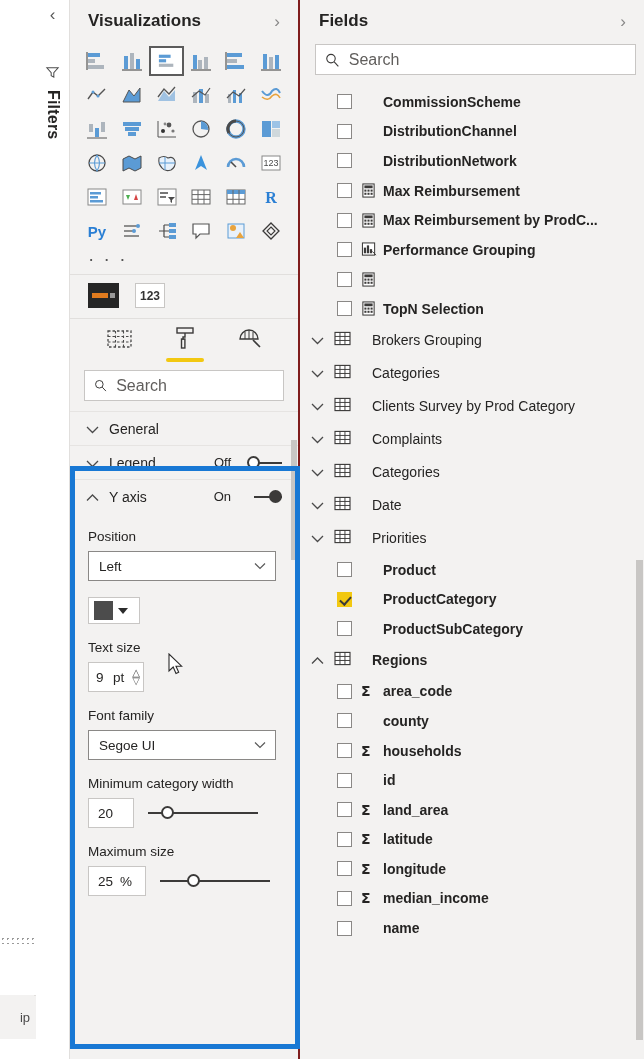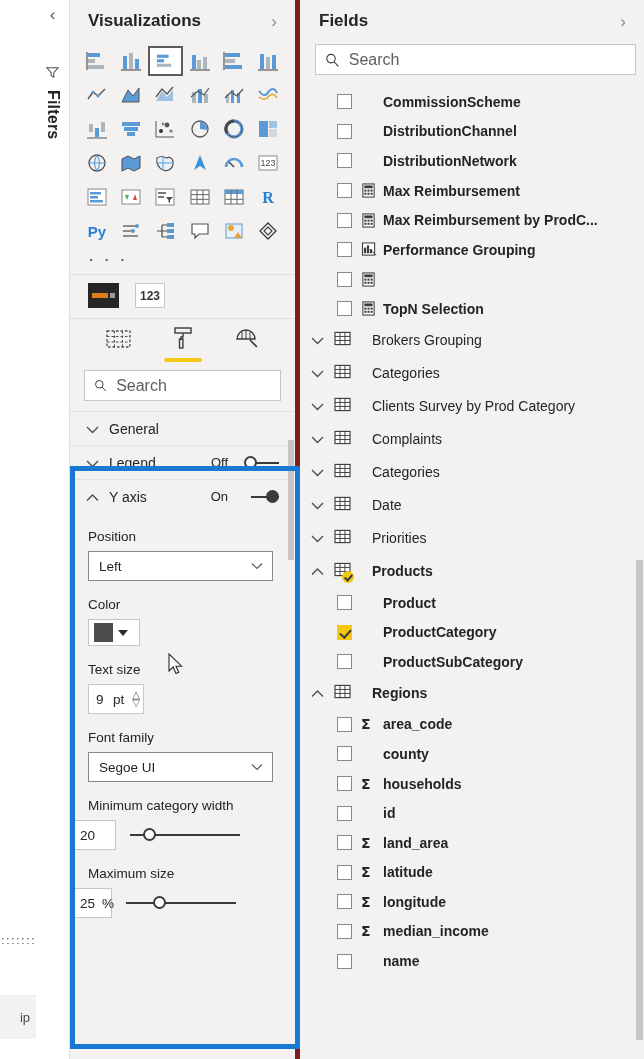--- a/index.html
+++ b/index.html
@@ -57,21 +57,21 @@
   }
   .rail-funnel { margin-top: 42px; color: #4c4c4c; }
   .rail-label {
     margin-top: 6px; font-size: 16px; color: #252423; font-weight: 600;
     writing-mode: vertical-rl; letter-spacing: .2px;
   }
 
   
   .viz-panel {
     position: absolute; left: 70px; top: 0; width: 230px; height: 1059px;
-    background: #f3f2f1; border-right: 5px solid #7f1d1d;
+    background: #f3f2f1; border-right: 2px solid #7f1d1d;
   }
   .fields-panel {
     position: absolute; left: 301px; top: 0; width: 343px; height: 1059px;
     background: #f3f2f1;
   }
   .panel-head {
     height: 42px; display: flex; align-items: center;
     padding: 0 14px 0 18px; justify-content: space-between;
   }
   .panel-title { font-size: 17px; font-weight: 700; color: #252423; }
@@ -179,27 +179,27 @@
     border: 1px solid #c8c6c4; display: flex; align-items: center;
     padding: 0 3px 0 7px; gap: 3px; font-size: 13.5px; color: #252423;
   }
   .spin-box .num { min-width: 14px; }
   .spin-box .unit { color: #252423; }
   .spin-arrows {
     margin-left: auto; display: flex; flex-direction: column; line-height: 8px;
     font-size: 10px; color: #555; cursor: pointer;
   }
 
-  .slider-row { display: flex; align-items: center; gap: 14px; }
+  .slider-row { display: flex; align-items: center; padding-left: 18px; gap: 14px; }
   .num-box {
     width: 46px; height: 30px; background: #fff; border: 1px solid #c8c6c4;
     display: flex; align-items: center; padding-left: 9px;
     font-size: 13.5px; color: #252423;
   }
-  .num-box.wide { width: 42px; gap: 7px; }
+  .num-box.wide { width: 58px; gap: 7px; }
   .slider { position: relative; width: 110px; height: 14px; }
   .slider .rail {
     position: absolute; left: 0; right: 0; top: 6px; height: 2px; background: #3b3a39;
   }
   .slider .thumb {
     position: absolute; top: 0; width: 13px; height: 13px; border-radius: 50%;
     background: #fff; border: 2px solid #3b3a39; cursor: pointer;
   }
 
   
@@ -649,21 +649,20 @@
           <span>Left</span>
           <span class="dd-chev">
             <svg width="12" height="8" viewBox="0 0 12 8">
                 <polyline points="1,1.5 6,6.5 11,1.5" fill="none" stroke="#5a5a5a" stroke-width="1.2"></polyline>
               </svg>
           </span>
         </div>
       </div>
 
       <div class="group">
-        <div class="field-label">Color</div>
         <div class="color-btn">
           <span class="swatch"></span>
           <span class="caret-dn"></span>
         </div>
       </div>
 
       <div class="group">
         <div class="field-label">Text size</div>
         <div class="spin-box">
           <span class="num">9</span>
@@ -912,58 +911,45 @@
             </svg></span>
           <span class="tbl-icon"><svg width="17" height="15" viewBox="0 0 18 16">
               <rect x="1" y="1.5" width="16" height="13" fill="#fff" stroke="#3b3a39" stroke-width="1.2"></rect>
               <line x1="1" y1="5.8" x2="17" y2="5.8" stroke="#3b3a39" stroke-width="1"></line>
               <line x1="1" y1="10.1" x2="17" y2="10.1" stroke="#3b3a39" stroke-width="1"></line>
               <line x1="6.3" y1="1.5" x2="6.3" y2="14.5" stroke="#3b3a39" stroke-width="1"></line>
               <line x1="11.6" y1="1.5" x2="11.6" y2="14.5" stroke="#3b3a39" stroke-width="1"></line>
             </svg></span>
           <span class="tname">Priorities</span>
         </div>
+        <div class="f-row">
+          <span class="cb"></span>
+          <span class="ficon"></span>
+          <span class="fname">Product</span>
+        </div>
+        <div class="f-row">
+          <span class="cb checked"></span>
+          <span class="ficon"></span>
+          <span class="fname">ProductCategory</span>
+        </div>
+        <div class="f-row">
+          <span class="cb"></span>
+          <span class="ficon"></span>
+          <span class="fname">ProductSubCategory</span>
+        </div>
         <div class="t-row expanded">
           <span class="tchev"><svg width="13" height="9" viewBox="0 0 13 9">
               <polyline points="1,7.5 6.5,2 12,7.5" fill="none" stroke="#4a4a4a" stroke-width="1.3"></polyline>
             </svg></span>
           <span class="tbl-icon"><svg width="17" height="15" viewBox="0 0 18 16">
               <rect x="1" y="1.5" width="16" height="13" fill="#fff" stroke="#3b3a39" stroke-width="1.2"></rect>
               <line x1="1" y1="5.8" x2="17" y2="5.8" stroke="#3b3a39" stroke-width="1"></line>
               <line x1="1" y1="10.1" x2="17" y2="10.1" stroke="#3b3a39" stroke-width="1"></line>
               <line x1="6.3" y1="1.5" x2="6.3" y2="14.5" stroke="#3b3a39" stroke-width="1"></line>
               <line x1="11.6" y1="1.5" x2="11.6" y2="14.5" stroke="#3b3a39" stroke-width="1"></line>
-            </svg><span class="tbl-badge"></span></span>
-          <span class="tname">Products</span>
-        </div>
-        <div class="f-row">
-          <span class="cb"></span>
-          <span class="ficon"></span>
-          <span class="fname">Product</span>
-        </div>
-        <div class="f-row">
-          <span class="cb checked"></span>
-          <span class="ficon"></span>
-          <span class="fname">ProductCategory</span>
-        </div>
-        <div class="f-row">
-          <span class="cb"></span>
-          <span class="ficon"></span>
-          <span class="fname">ProductSubCategory</span>
-        </div>
-        <div class="t-row expanded">
-          <span class="tchev"><svg width="13" height="9" viewBox="0 0 13 9">
-              <polyline points="1,7.5 6.5,2 12,7.5" fill="none" stroke="#4a4a4a" stroke-width="1.3"></polyline>
-            </svg></span>
-          <span class="tbl-icon"><svg width="17" height="15" viewBox="0 0 18 16">
-              <rect x="1" y="1.5" width="16" height="13" fill="#fff" stroke="#3b3a39" stroke-width="1.2"></rect>
-              <line x1="1" y1="5.8" x2="17" y2="5.8" stroke="#3b3a39" stroke-width="1"></line>
-              <line x1="1" y1="10.1" x2="17" y2="10.1" stroke="#3b3a39" stroke-width="1"></line>
-              <line x1="6.3" y1="1.5" x2="6.3" y2="14.5" stroke="#3b3a39" stroke-width="1"></line>
-              <line x1="11.6" y1="1.5" x2="11.6" y2="14.5" stroke="#3b3a39" stroke-width="1"></line>
             </svg></span>
           <span class="tname">Regions</span>
         </div>
         <div class="f-row">
           <span class="cb"></span>
           <span class="ficon">
             <span class="sigma">Σ</span>
           </span>
           <span class="fname">area_code</span>
         </div>

